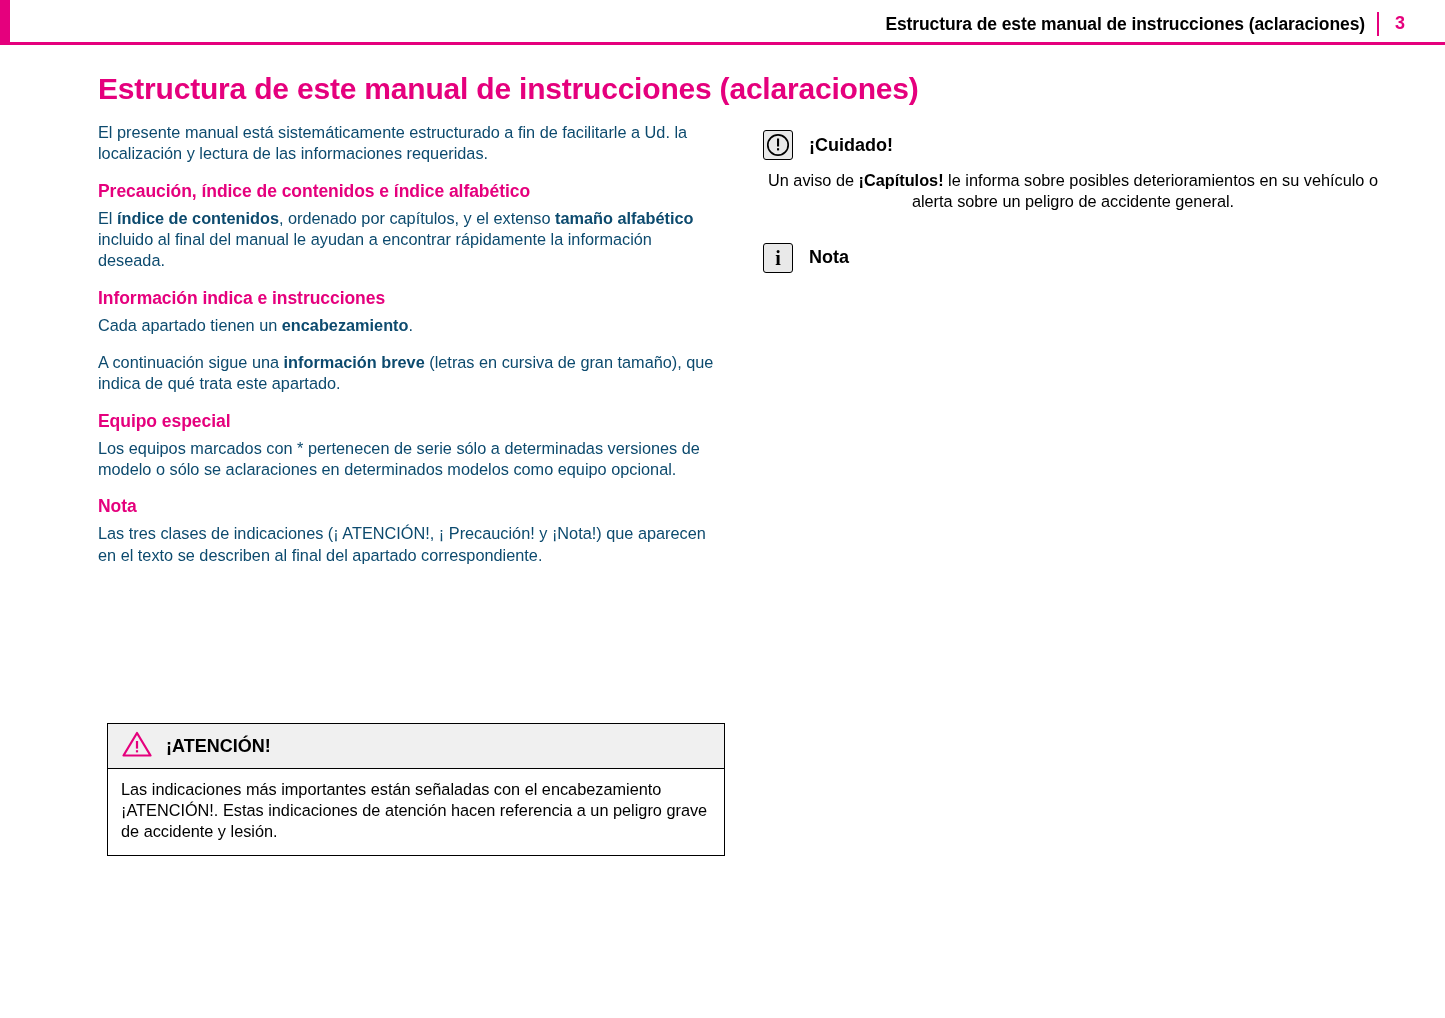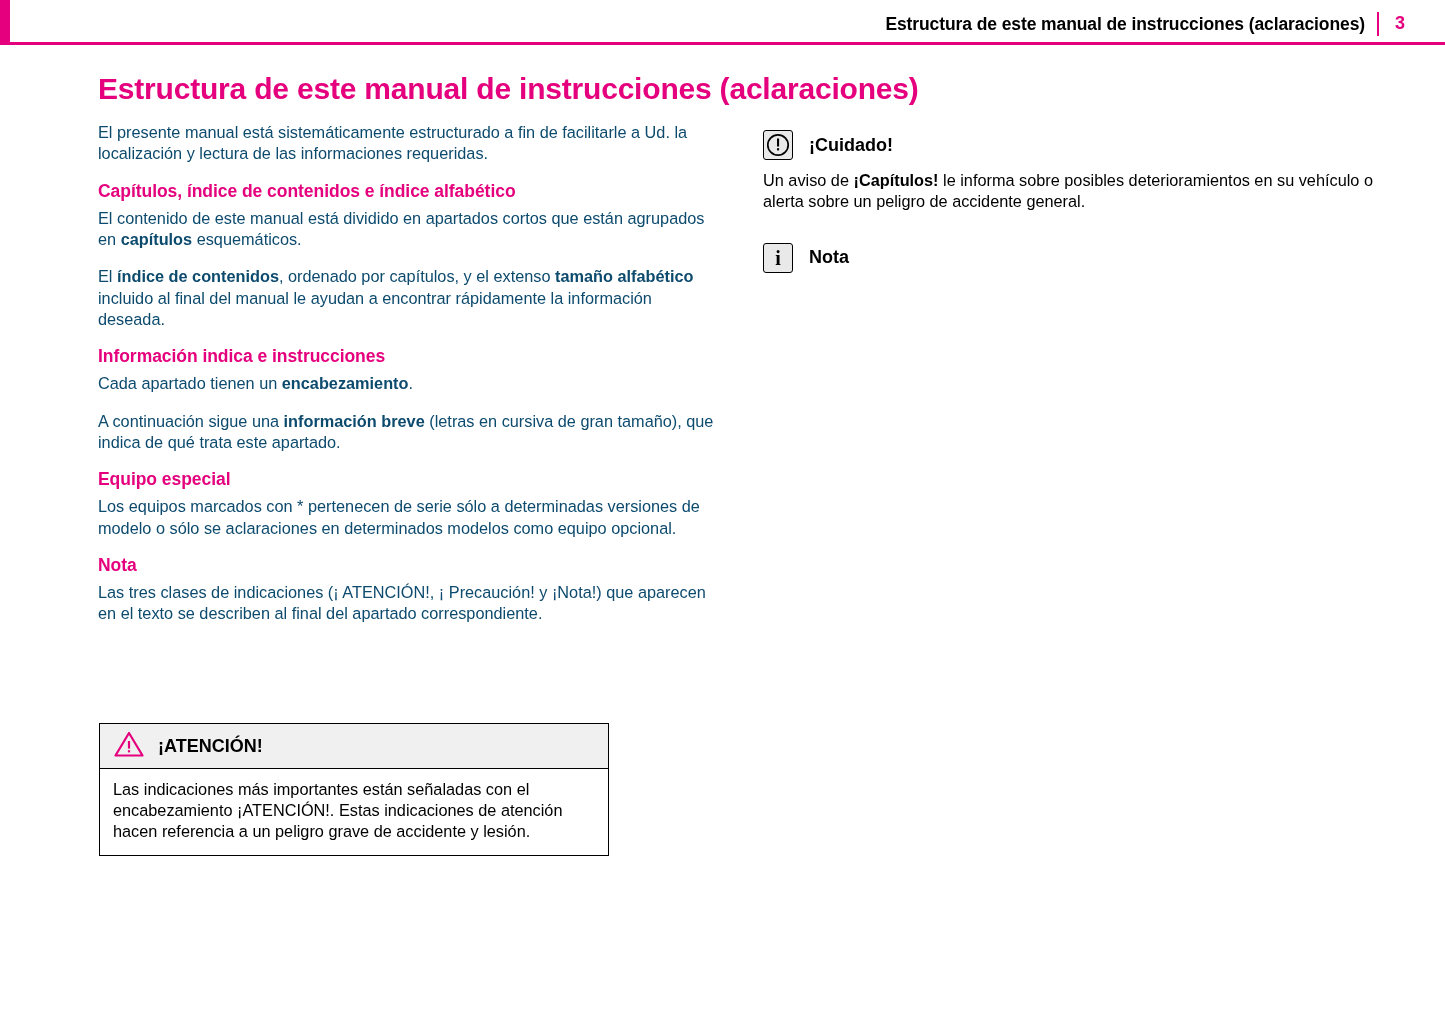--- a/index.html
+++ b/index.html
@@ -105,23 +105,23 @@
     position: absolute;
     left: 98px;
     top: 122px;
     width: 620px;
   }
   .section-block { margin-bottom: 2px; }
 
   
   .warn-box {
     position: absolute;
-    left: 99px;
+    left: 107px;
     top: 723px;
-    width: 510px;
+    width: 618px;
     border: 1px solid #000000;
     box-sizing: border-box;
     background: #ffffff;
   }
   .warn-head {
     background: #f0f0f0;
     border-bottom: 1px solid #000000;
     height: 45px;
     display: flex;
     align-items: center;
@@ -141,20 +141,21 @@
     font-weight: normal;
   }
   .tri-icon { display: block; }
 
   
   .right-flow {
     position: absolute;
     left: 763px;
     top: 130px;
     width: 620px;
+    text-align: center;
   }
   .notice-head {
     display: flex;
     align-items: center;
     margin-bottom: 10px;
   }
   .notice-icon {
     width: 30px;
     height: 30px;
     border: 1.6px solid #000000;
@@ -205,22 +206,21 @@
     <div class="header-rule"></div>
   </div>
 
   <h1 class="doc-title">Estructura de este manual de instrucciones (aclaraciones)</h1>
 
   <div class="left-flow">
 
     <p class="body">El presente manual está sistemáticamente estructurado a fin de facilitarle a Ud. la localización y lectura de las informaciones requeridas.</p>
 
     <div class="section-block">
-      <h2 class="section">Capítulos, índice de contenidos e índice alfabético</h2>
-      <p class="body">El contenido de este manual está dividido en apartados cortos que están agrupados en <span class="b">capítulos</span> esquemáticos.</p>
+      <h2 class="section">Precaución, índice de contenidos e índice alfabético</h2>
       <p class="body">El <span class="b">índice de contenidos</span>, ordenado por capítulos, y el extenso <span class="b">tamaño alfabético</span> incluido al final del manual le ayudan a encontrar rápidamente la información deseada.</p>
     </div>
 
     <div class="section-block">
       <h2 class="section">Información indica e instrucciones</h2>
       <p class="body">Cada apartado tienen un <span class="b">encabezamiento</span>.</p>
       <p class="body">A continuación sigue una <span class="b">información breve</span> (letras en cursiva de gran tamaño), que indica de qué trata este apartado.</p>
     </div>
 
     <div class="section-block">

